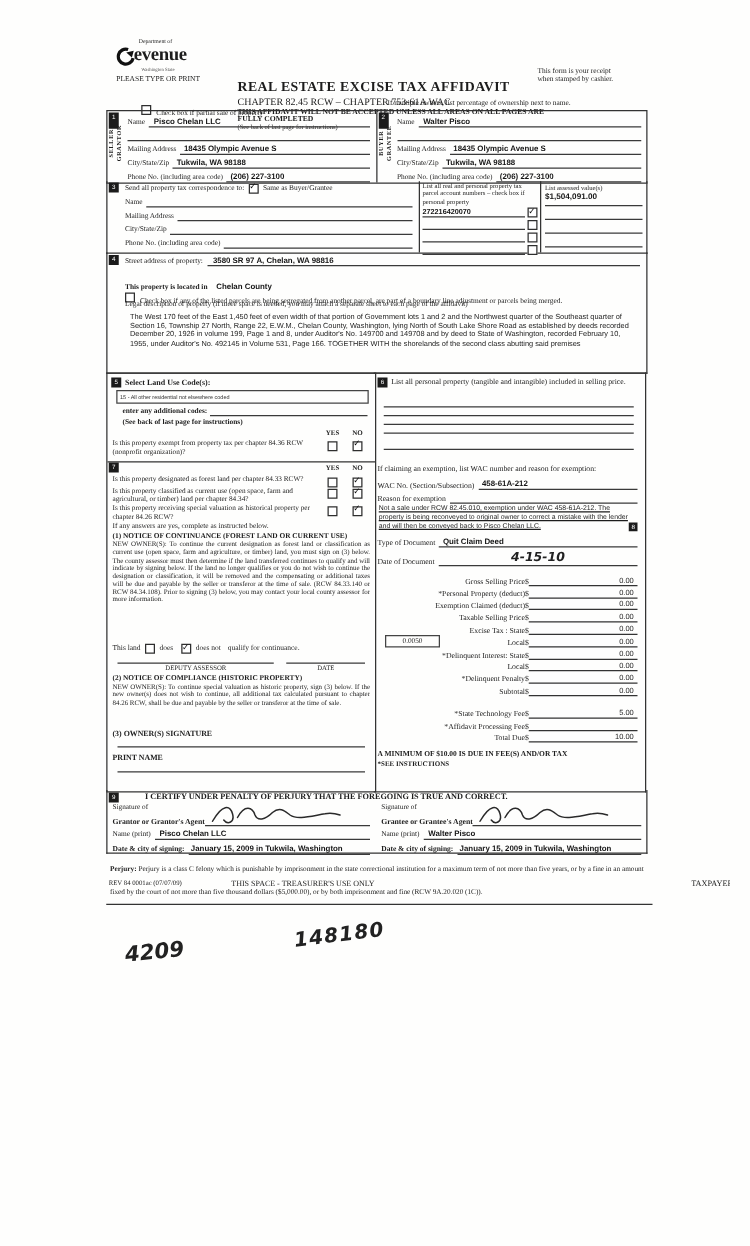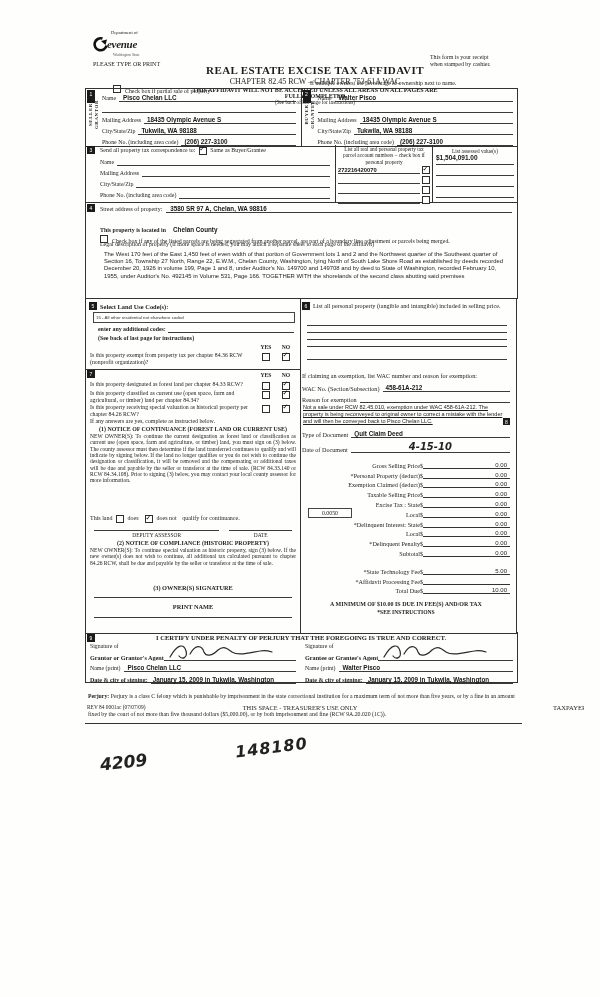--- a/index.html
+++ b/index.html
@@ -10,21 +10,21 @@
   .lbl{font-size:5.9px;line-height:7px;}
   .sm{font-size:5.3px;line-height:6.4px;}
   .typed{font-family:"Liberation Sans",sans-serif;font-size:6.3px;font-weight:600;color:#151515;}
   .fl{border-bottom:0.8px solid #3a3a3a;}
   .badge{background:#1b1b1b;color:#fff;font-family:"Liberation Sans",sans-serif;font-size:5px;
          width:8px;height:13px;line-height:8px;text-align:center;display:inline-block;flex:0 0 8px;}
   .cb{width:6px;height:6px;border:0.9px solid #2e2e2e;display:inline-block;position:relative;
       vertical-align:middle;background:#fff;}
   .cb.checked::after{content:"✓";position:absolute;left:-0.5px;top:-2px;font-size:7px;color:#111;}
   .bold{font-weight:bold;}
-  .ctr{text-align:center;}
+  .ctr{}
   .hand{font-family:"DejaVu Sans",sans-serif;font-style:italic;color:#222;}
   .mrow{display:flex;align-items:flex-end;height:9.8px;font-size:6.2px;position:relative;}
   .mlabel{width:118px;text-align:right;white-space:nowrap;}
   .mline{flex:1;border-bottom:0.7px solid #333;text-align:right;padding-right:3px;
          font-family:"Liberation Sans",sans-serif;font-size:6px;}
   .vwrap{position:absolute;left:-13px;top:20px;width:40px;transform:rotate(-90deg);}
   .vwrap span{display:block;font-size:4.9px;font-weight:bold;letter-spacing:0.6px;text-align:center;line-height:5.5px;}
   .colbox{position:absolute;top:268px;height:334px;border:0.9px solid #333;}
   .q{display:flex;font-size:5.8px;line-height:6.6px;}
   .q .qt{flex:1;padding-right:4px;}
@@ -40,21 +40,21 @@
 <div class="page">
  <div class="form">
 
   <div class="abs" style="left:8px;top:0px;width:90px;">
     <div class="sm" style="font-size:4.6px;margin-left:18px;">Department of</div>
     <div style="display:flex;align-items:center;">
       <svg width="16" height="16" viewBox="0 0 16 16">
         <path d="M13.5 9.5 A 6 6 0 1 1 9.5 2.6" stroke="#111" stroke-width="2.6" fill="none"></path>
         <path d="M8 5 L14 3.5 L12.5 9" fill="#111"></path>
       </svg>
-      <span class="bold" style="font-size:11px;letter-spacing:-0.3px;margin-left:-2px;font-style:italic;">evenue</span>
+      <span class="bold" style="font-size:15px;letter-spacing:-0.3px;margin-left:-2px;">evenue</span>
     </div>
     <div class="sm" style="font-size:3.8px;margin-left:20px;color:#555;">Washington State</div>
   </div>
   <div class="abs lbl" style="left:8px;top:31px;font-size:6px;">PLEASE TYPE OR PRINT</div>
 
   <div class="abs ctr" style="left:105px;top:34px;width:250px;">
     <div class="bold" style="font-size:11px;letter-spacing:0.4px;">REAL ESTATE EXCISE TAX AFFIDAVIT</div>
     <div style="font-size:8px;margin-top:0.5px;">CHAPTER 82.45 RCW – CHAPTER 753-61A WAC</div>
     <div class="bold" style="font-size:6.1px;margin-top:1px;">THIS AFFIDAVIT WILL NOT BE ACCEPTED UNLESS ALL AREAS ON ALL PAGES ARE FULLY COMPLETED</div>
     <div style="font-size:5.2px;">(See back of last page for instructions)</div>

